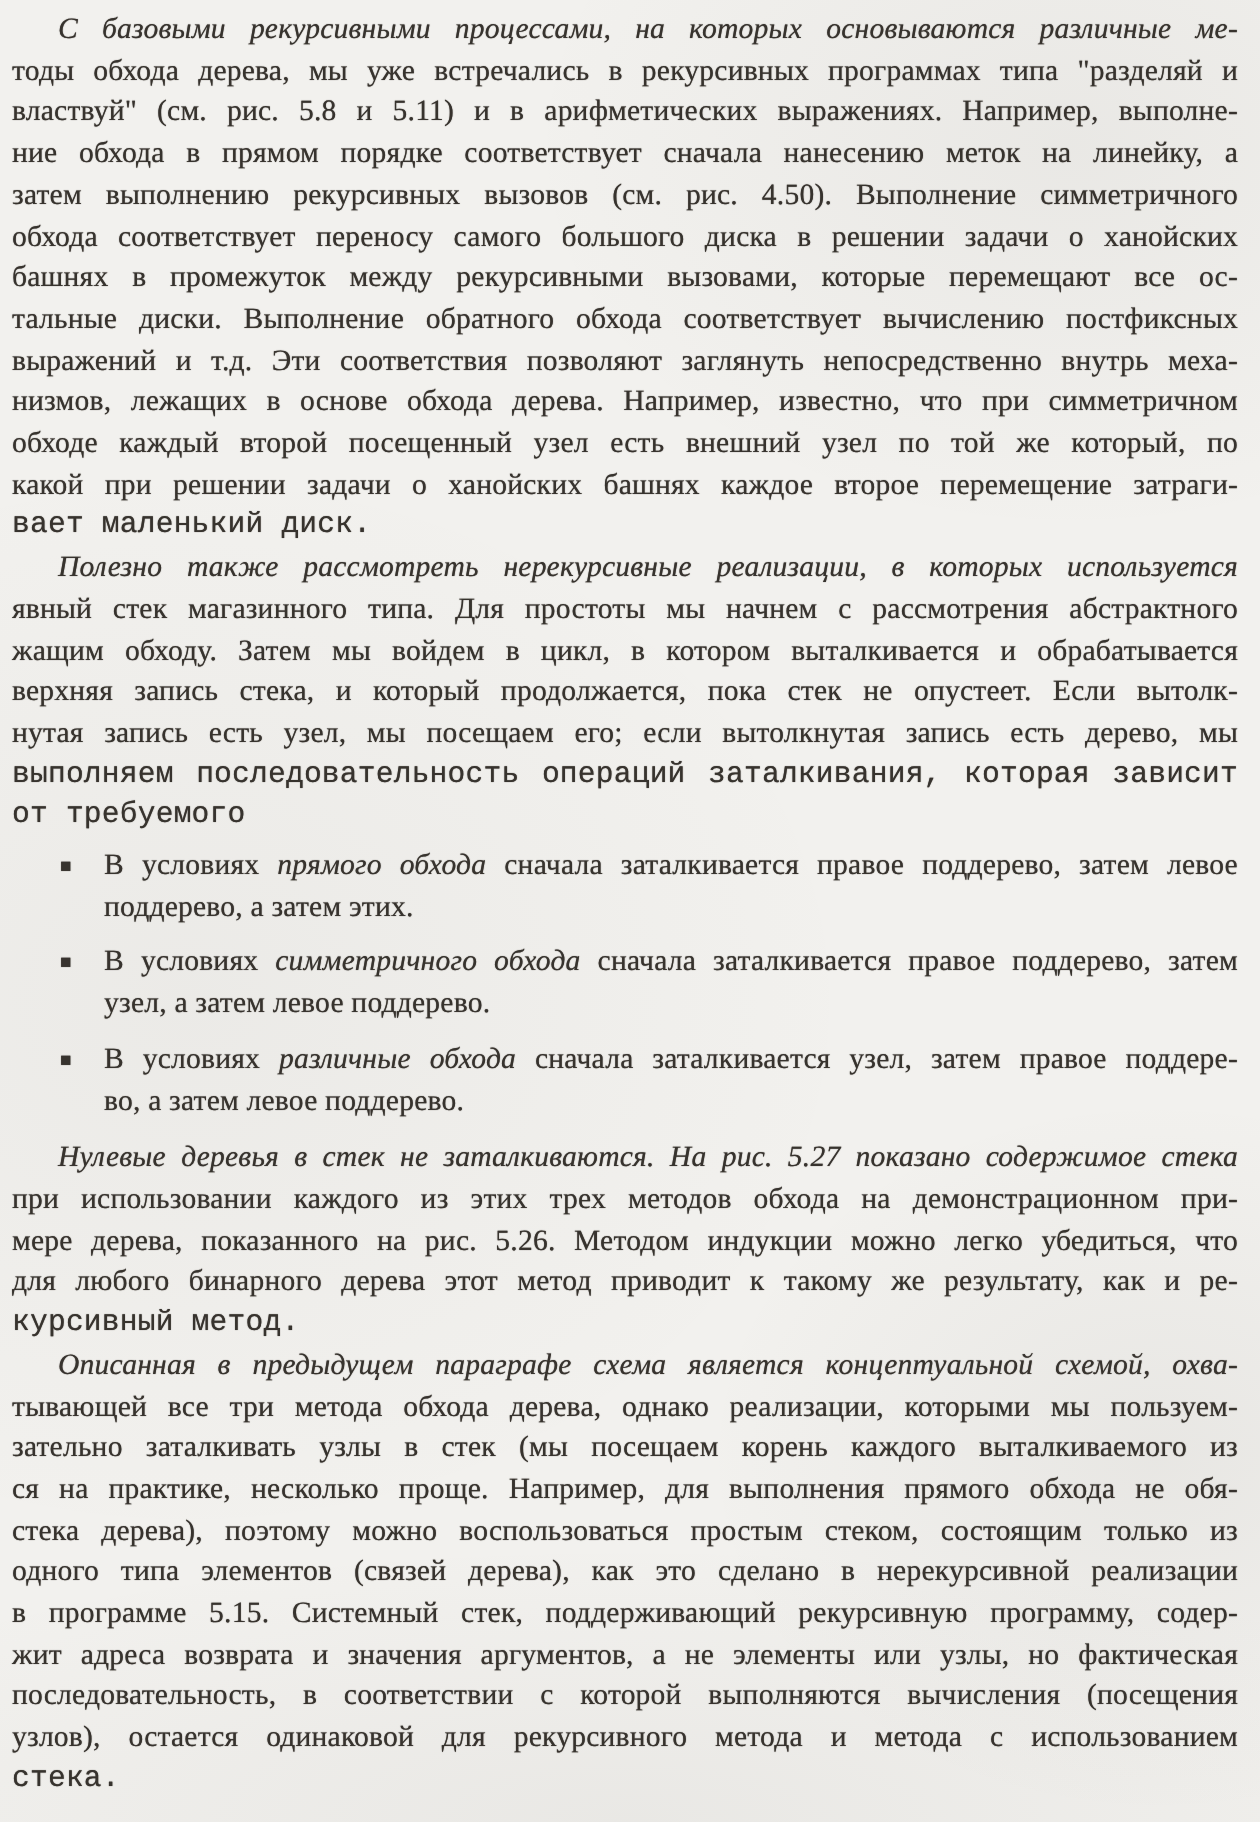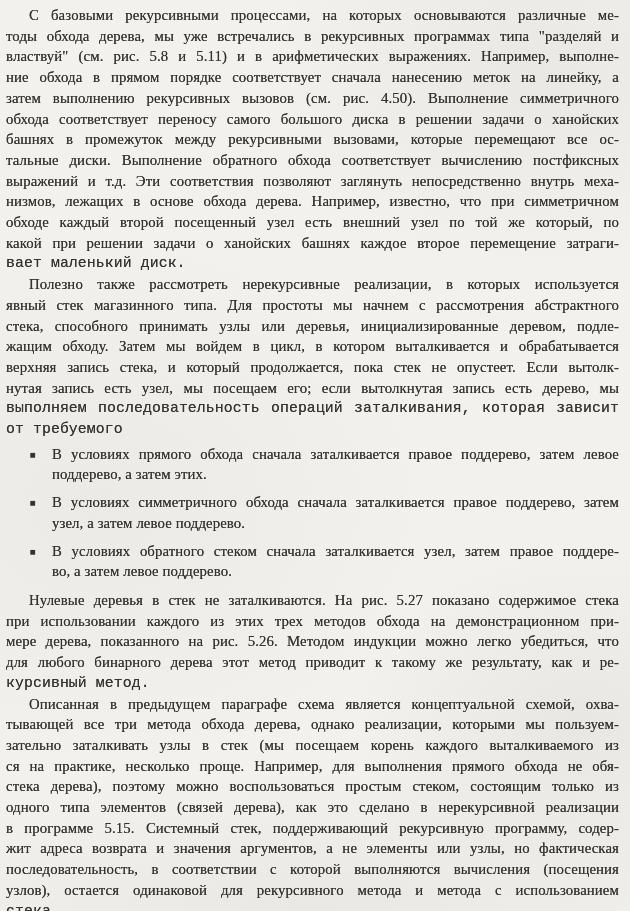--- a/index.html
+++ b/index.html
@@ -24,33 +24,33 @@
       radial-gradient(ellipse 520px 420px at 15% 55%, rgba(70,65,58,0.04), transparent 65%),
       radial-gradient(ellipse 380px 300px at 92% 80%, rgba(70,65,58,0.06), transparent 60%),
       radial-gradient(ellipse 700px 200px at 50% 100%, rgba(70,65,58,0.05), transparent 70%);
   }
   .para { margin: 0; padding: 0; }
   .line {
     display: block;
     text-align: justify;
     text-align-last: justify;
   }
-  .para .line:first-child { text-indent: 23px; }
+  .para .line:first-child { text-indent: 23px; font-style: italic; }
   .para .line:last-child  { text-align-last: left; font-family: Liberation Mono, monospace; }
   .list { margin: 4px 0 8px 0; }
   .bullet { display: flex; align-items: flex-start; margin: 0 0 7px 24px; }
   .marker {
     flex: 0 0 22px;
     font-size: 9.5px;
     line-height: 20.7px;
     padding-top: 1px;
   }
   .btext { flex: 1; }
   .btext .line:last-child { text-align-last: left; }
-  .term { }
+  .term { font-style: italic; }
 </style>
 </head>
 <body>
 
 <div class="page">
 
   <p class="para">
     <span class="line">С базовыми рекурсивными процессами, на которых основываются различные ме-</span>
     <span class="line">тоды обхода дерева, мы уже встречались в рекурсивных программах типа "разделяй и</span>
     <span class="line">властвуй" (см. рис. 5.8 и 5.11) и в арифметических выражениях. Например, выполне-</span>
@@ -62,21 +62,20 @@
     <span class="line">выражений и т.д. Эти соответствия позволяют заглянуть непосредственно внутрь меха-</span>
     <span class="line">низмов, лежащих в основе обхода дерева. Например, известно, что при симметричном</span>
     <span class="line">обходе каждый второй посещенный узел есть внешний узел по той же который, по</span>
     <span class="line">какой при решении задачи о ханойских башнях каждое второе перемещение затраги-</span>
     <span class="line">вает маленький диск.</span>
   </p>
 
   <p class="para">
     <span class="line">Полезно также рассмотреть нерекурсивные реализации, в которых используется</span>
     <span class="line">явный стек магазинного типа. Для простоты мы начнем с рассмотрения абстрактного</span>
-    <span class="line">стека, способного принимать узлы или деревья, инициализированные деревом, подле-</span>
     <span class="line">жащим обходу. Затем мы войдем в цикл, в котором выталкивается и обрабатывается</span>
     <span class="line">верхняя запись стека, и который продолжается, пока стек не опустеет. Если вытолк-</span>
     <span class="line">нутая запись есть узел, мы посещаем его; если вытолкнутая запись есть дерево, мы</span>
     <span class="line">выполняем последовательность операций заталкивания, которая зависит от требуемого</span>
   </p>
 
   <div class="list">
 
     <div class="bullet">
       <span class="marker">■</span>
@@ -90,21 +89,21 @@
       <span class="marker">■</span>
       <div class="btext">
         <span class="line"><span>В условиях</span> <span class="term">симметричного обхода</span> <span>сначала заталкивается правое поддерево, затем</span></span>
         <span class="line">узел, а затем левое поддерево.</span>
       </div>
     </div>
 
     <div class="bullet">
       <span class="marker">■</span>
       <div class="btext">
-        <span class="line"><span>В условиях</span> <span class="term">обратного стеком</span> <span>сначала заталкивается узел, затем правое поддере-</span></span>
+        <span class="line"><span>В условиях</span> <span class="term">различные обхода</span> <span>сначала заталкивается узел, затем правое поддере-</span></span>
         <span class="line">во, а затем левое поддерево.</span>
       </div>
     </div>
 
   </div>
 
   <p class="para">
     <span class="line">Нулевые деревья в стек не заталкиваются. На рис. 5.27 показано содержимое стека</span>
     <span class="line">при использовании каждого из этих трех методов обхода на демонстрационном при-</span>
     <span class="line">мере дерева, показанного на рис. 5.26. Методом индукции можно легко убедиться, что</span>

